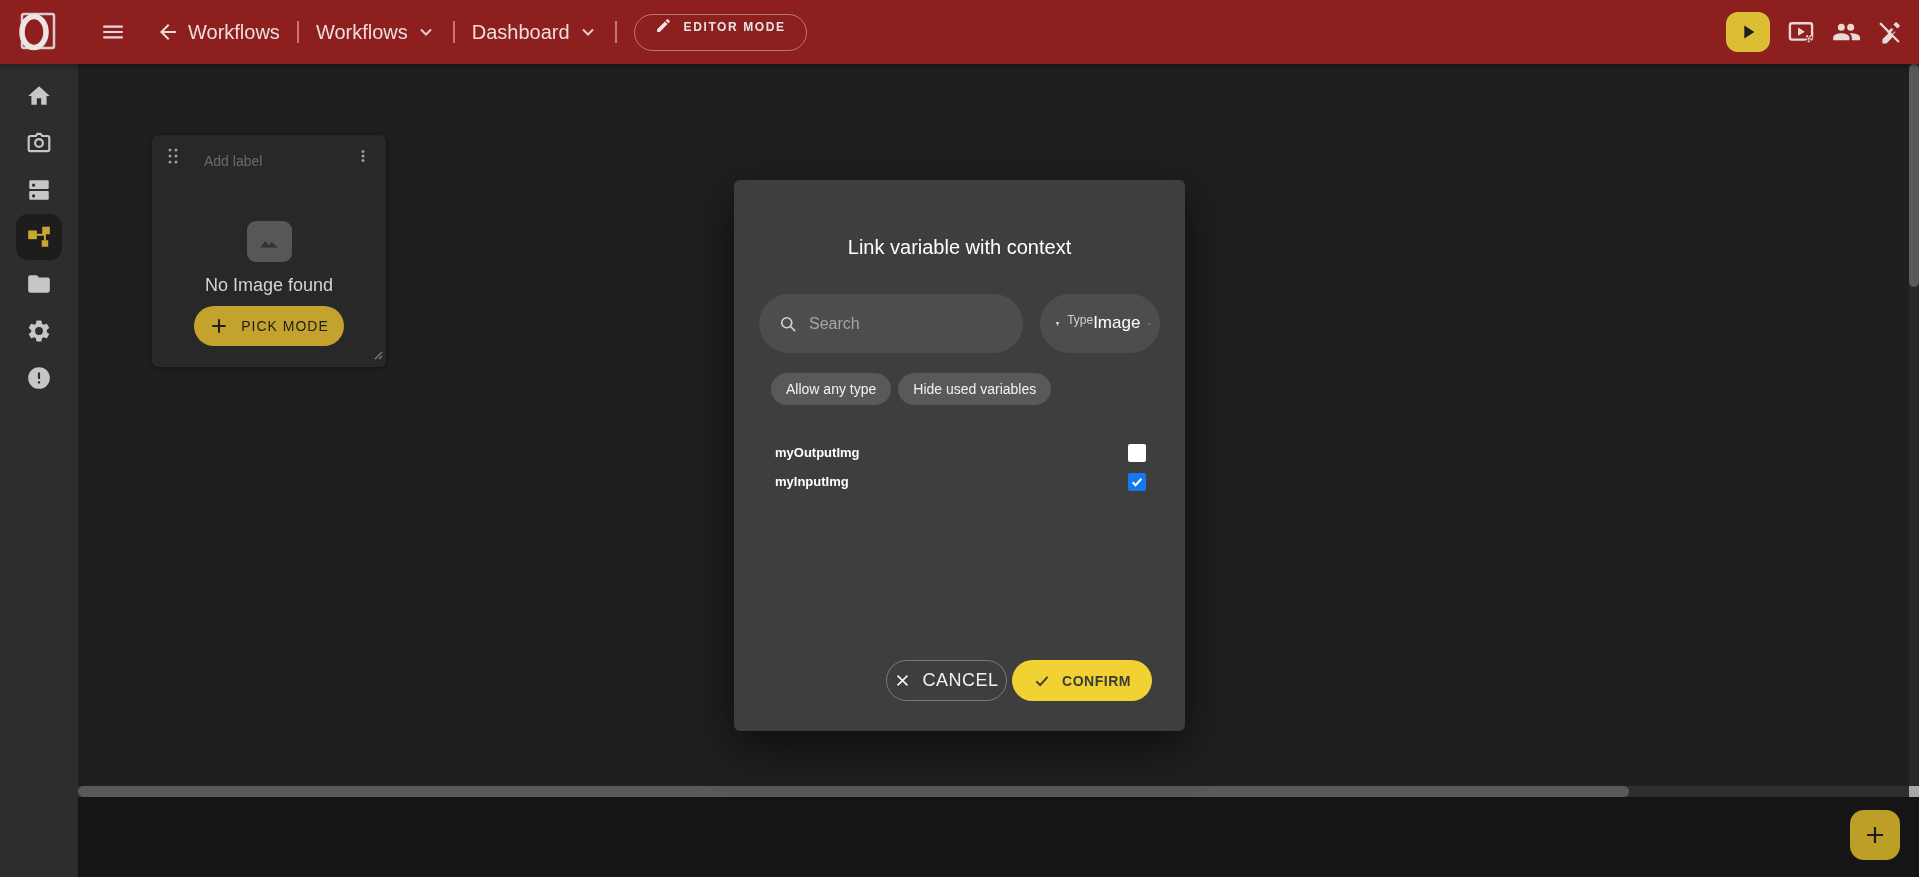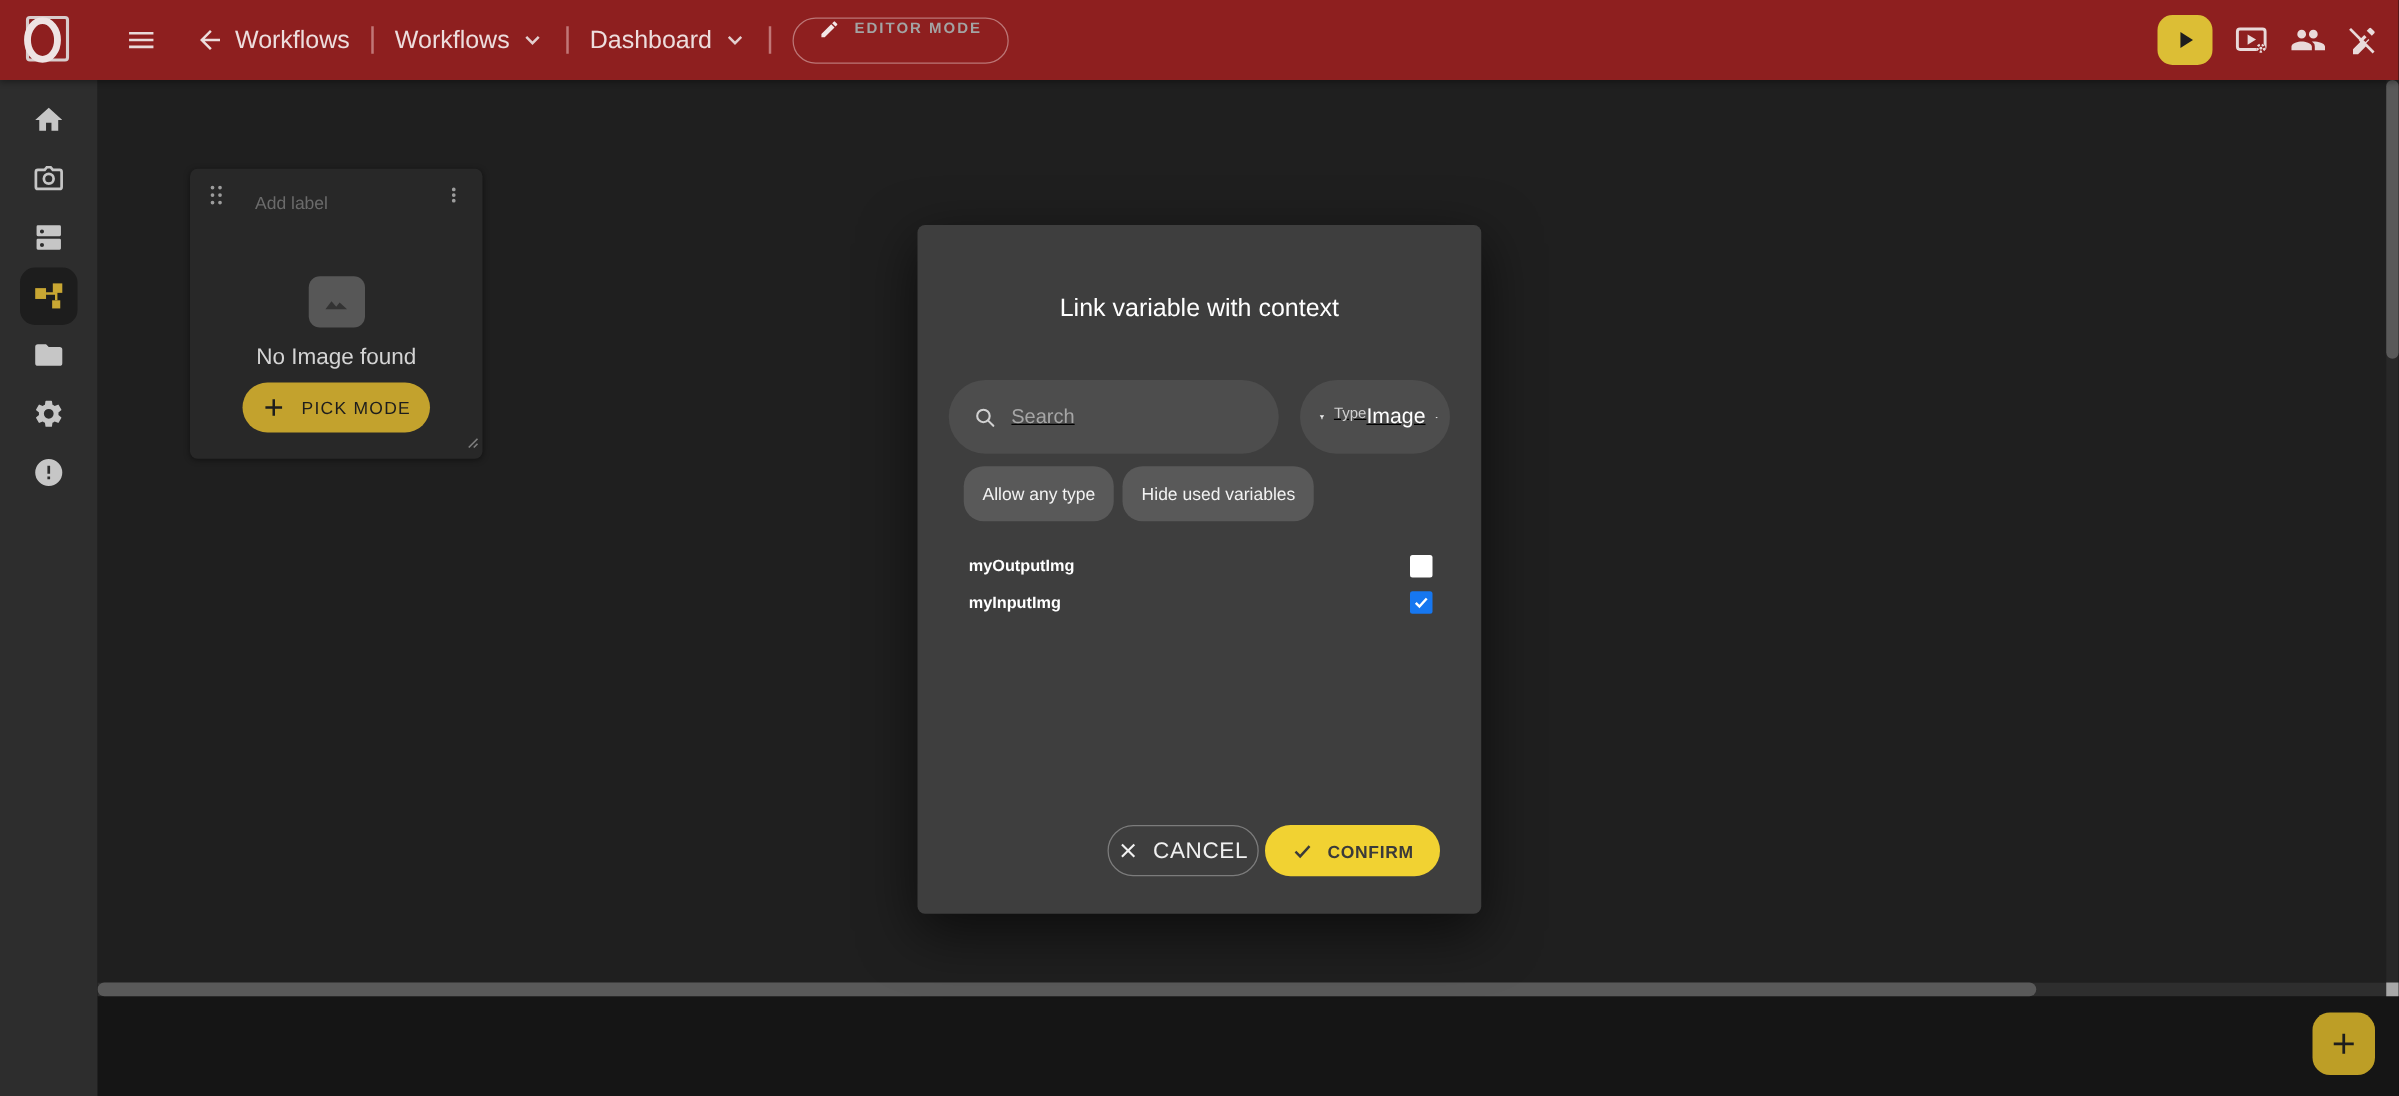--- a/index.html
+++ b/index.html
@@ -12,21 +12,21 @@
             display:flex; align-items:center; z-index:6; box-shadow:0 2px 5px rgba(0,0,0,.35); }
   .logo { width:44px; height:46px; margin-left:12px; flex:0 0 auto; }
   .iconbtn { background:none; border:none; display:flex; align-items:center; justify-content:center;
              color:#e9dada; cursor:pointer; padding:0; }
   .menu-btn { margin-left:44px; }
   .nav { display:flex; align-items:center; gap:17px; margin-left:30px; color:#eddddd; font-size:20px; }
   .nav .seg { display:flex; align-items:center; gap:8px; cursor:pointer; }
   .vdiv { width:2px; height:22px; background:rgba(255,226,226,.45); }
   .caret { color:#e3cfcf; }
   .editor-pill { height:37px; border:1px solid rgba(244,225,225,.45); border-radius:19px;
-                 display:flex; align-items:flex-start; gap:12px; padding:0 20px; color:#a3a3a3;
+                 display:flex; align-items:flex-end; gap:12px; padding:16px 20px; color:#e5e5e5;
                  font-size:12px; font-weight:bold; letter-spacing:1.6px; background:none; cursor:pointer; }
   .top-right { margin-left:auto; display:flex; align-items:center; gap:17px; padding-right:16px; }
   .play-btn { width:44px; height:40px; border-radius:12px; background:#dcbe35; border:none;
               display:flex; align-items:center; justify-content:center; cursor:pointer; }
 
   
   .sidebar { position:absolute; top:64px; left:0; bottom:0; width:78px; background:#2d2d2d;
              display:flex; flex-direction:column; align-items:center; padding-top:8px; z-index:5; }
   .side-slot { width:78px; height:47px; display:flex; align-items:center; justify-content:center; cursor:pointer; }
   .side-hold { width:46px; height:46px; border-radius:12px; display:flex; align-items:center;
@@ -60,35 +60,35 @@
   .bottom-strip { position:absolute; left:78px; top:797px; right:0; bottom:0; background:#151515; z-index:1; }
   .fab { position:absolute; left:1850px; top:810px; width:50px; height:50px; border-radius:14px;
          background:#bd9e26; border:none; display:flex; align-items:center; justify-content:center;
          cursor:pointer; z-index:3; color:#1d1d1d; }
 
   
   .modal { position:absolute; left:734px; top:180px; width:451px; height:551px; background:#3e3e3e;
            border-radius:6px; box-shadow:0 14px 45px rgba(0,0,0,.6); z-index:10; }
   .modal-title { position:absolute; top:56px; left:0; right:0; text-align:center; color:#fff;
                  font-size:20px; font-weight:500; }
-  .search-row { position:absolute; top:124px; left:25px; display:flex; gap:17px;text-decoration:underline; }
+  .search-row { position:absolute; top:114px; left:25px; display:flex; gap:17px; }
   .search-box { width:264px; height:59px; border-radius:30px; background:#4d4d4d; display:flex;
                 align-items:center; padding-left:19px; }
   .search-box svg { color:#d2d2d2; flex:0 0 auto; }
   .search-box input { background:transparent; border:none; outline:none; color:#eee; font-size:16px;
                       margin-left:11px; width:190px; font-family:inherit; }
   .search-box input::placeholder { color:#a6a6a6; }
   .type-box { width:120px; height:59px; border-radius:30px; background:#4d4d4d; display:flex;
               align-items:center; padding:0 8px 0 15px; gap:7px; cursor:pointer; border:none; }
   .type-box svg { color:#ececec; }
   .type-col { display:flex; flex-direction:row; line-height:1.2; text-align:center; }
   .type-label { font-size:12px; color:#d0d0d0; }
   .type-value { font-size:17px; color:#fff; }
   .chips { position:absolute; top:193px; left:37px; display:flex; gap:7px; }
-  .chip { height:44px; border-radius:16px; background:#595959; color:#f2f2f2; font-size:14px;
+  .chip { height:32px; border-radius:16px; background:#595959; color:#f2f2f2; font-size:14px;
           display:flex; align-items:center; padding:0 15px; border:none; cursor:pointer; font-family:inherit; }
   .vars { position:absolute; top:258px; left:41px; right:39px; }
   .var-row { display:flex; align-items:center; justify-content:space-between; height:29px; cursor:pointer; }
   .var-name { font-size:13px; font-weight:bold; color:#fff; }
   .checkbox { width:18px; height:18px; border-radius:2px; background:#fff; display:flex;
               align-items:center; justify-content:center; cursor:pointer; }
   .checkbox svg { display:none; }
   .checkbox.checked { background:#1677f0; }
   .checkbox.checked svg { display:block; }
   .modal-actions { position:absolute; top:480px; left:152px; display:flex; gap:5px; }

